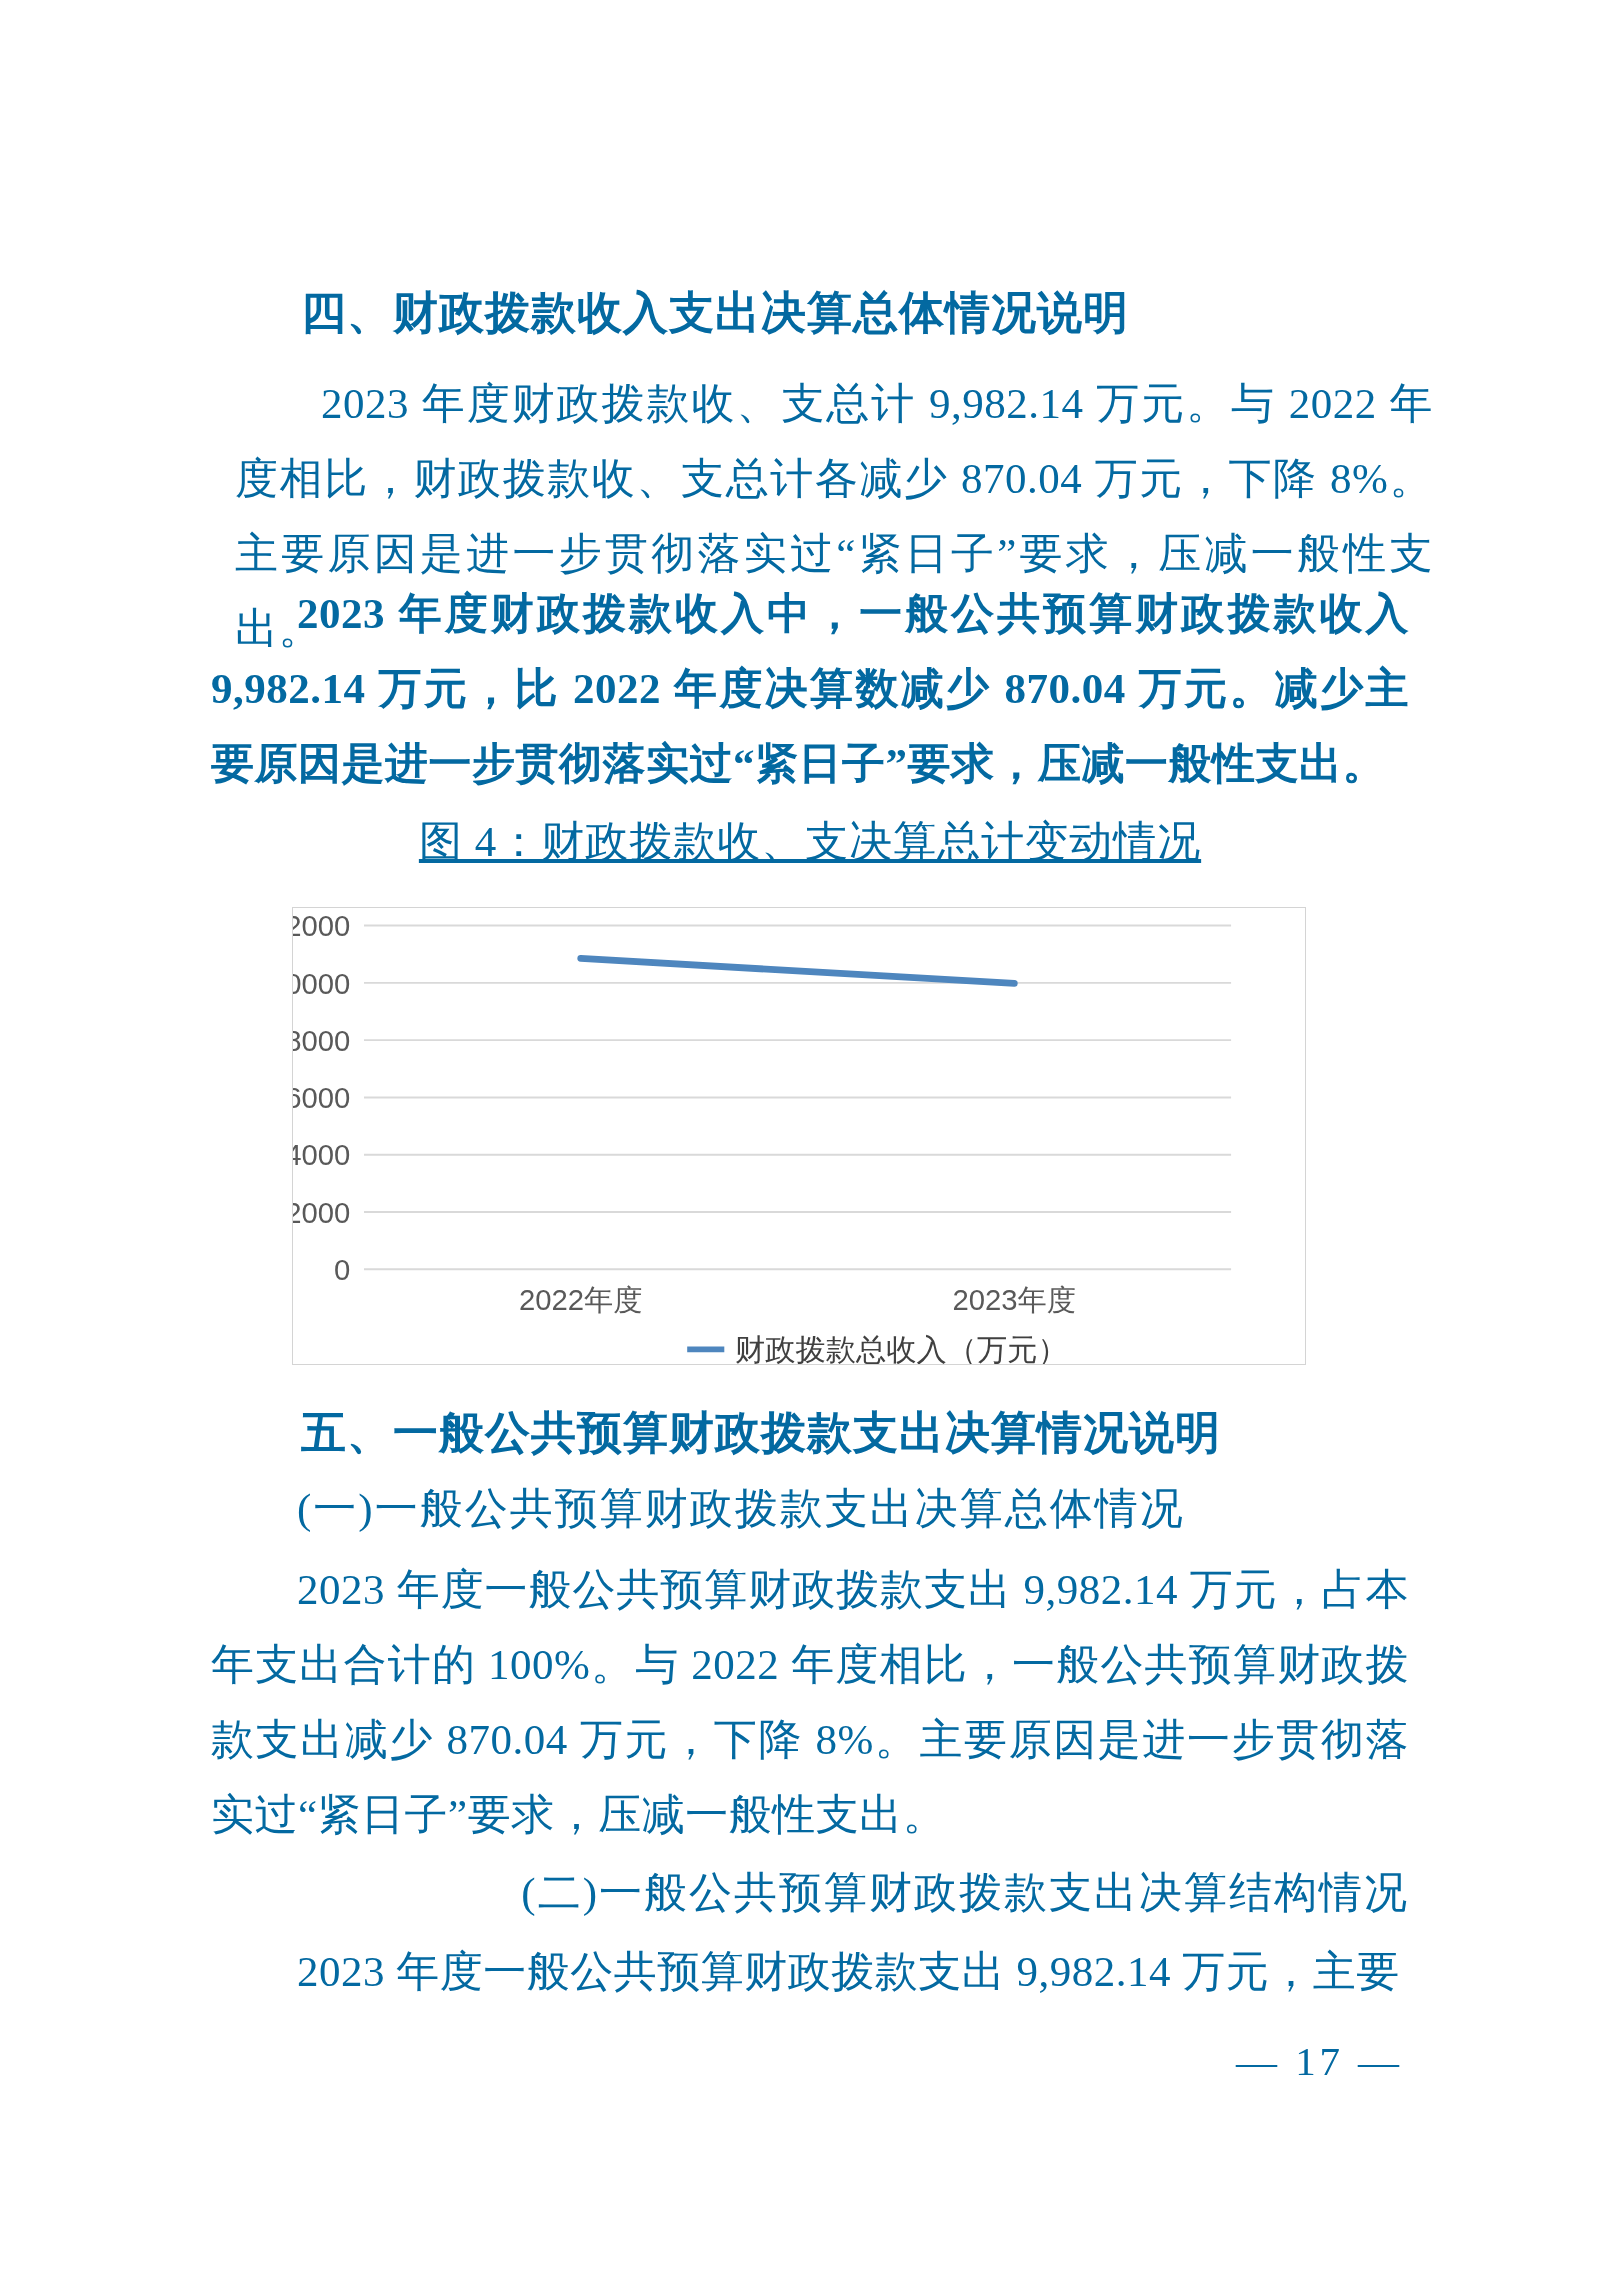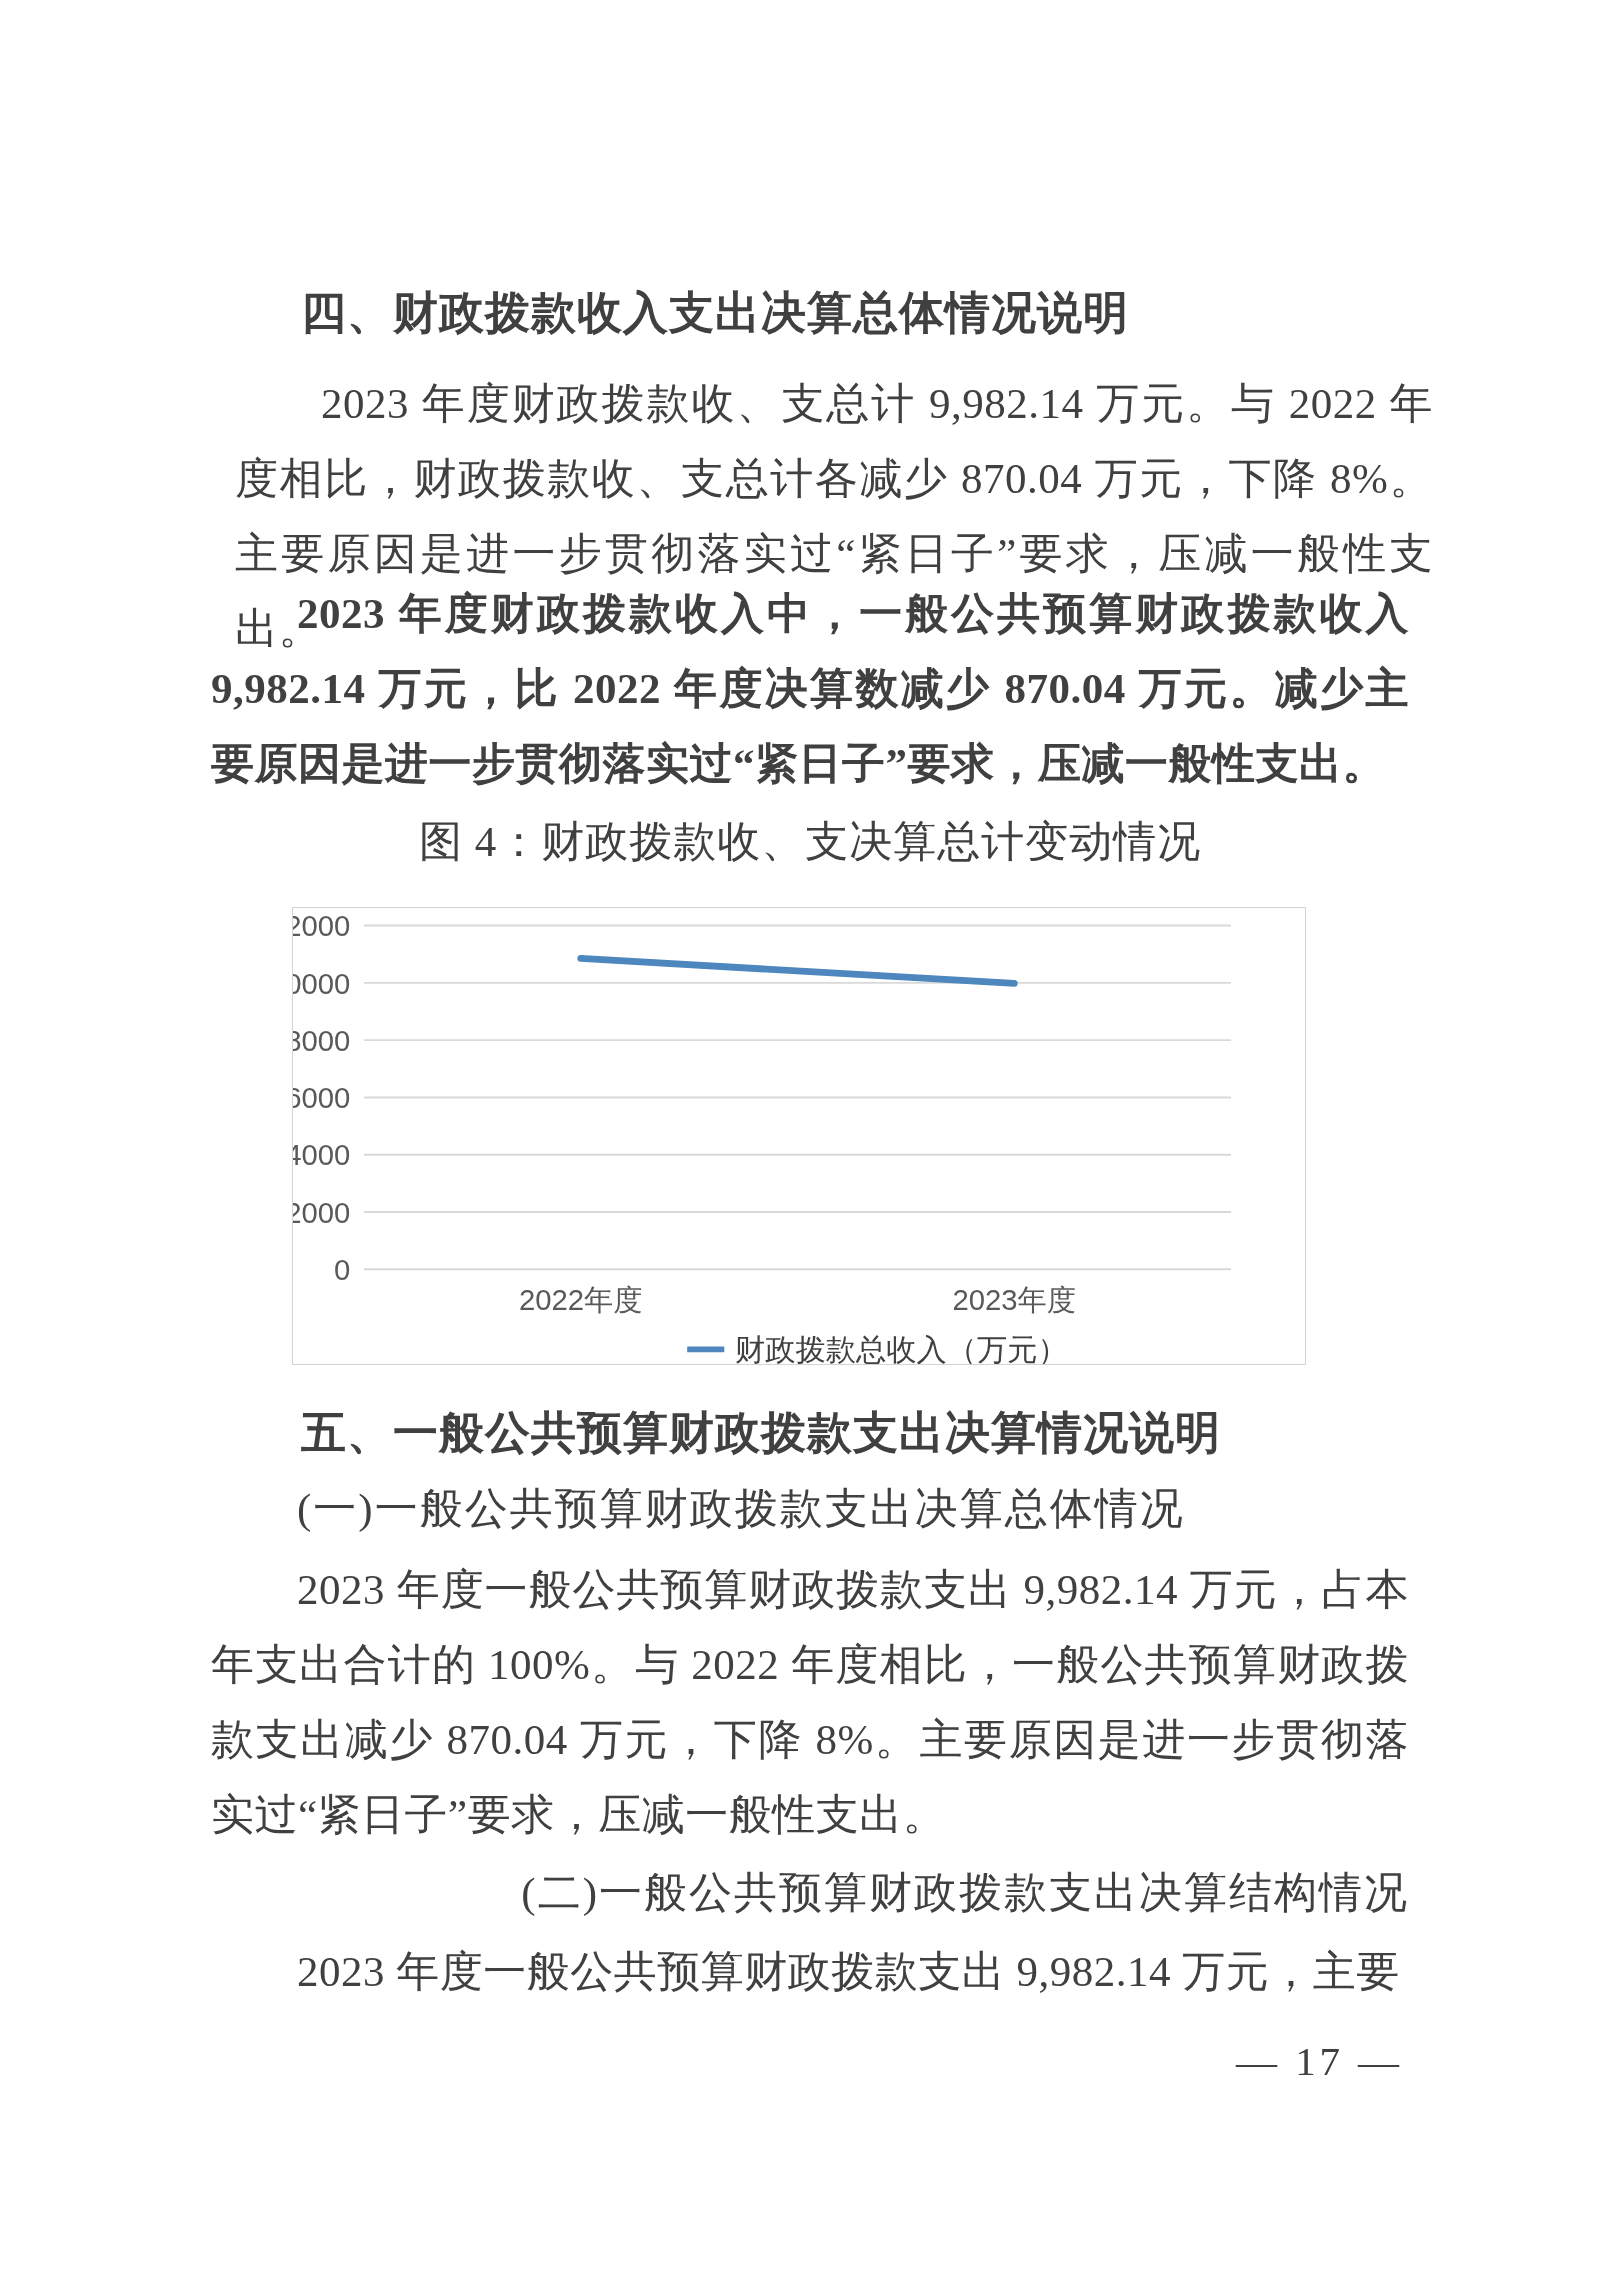--- a/index.html
+++ b/index.html
@@ -1,21 +1,21 @@
 <!DOCTYPE html>
 <html lang="zh"><head>
 <meta charset="utf-8">
 <style>
   html,body{margin:0;padding:0;background:#ffffff;}
   .page{
     position:relative;
     width:1621px;height:2293px;
     background:#ffffff;
     font-family:"Liberation Serif","DejaVu Serif",serif;
-    color:#404040;
+    color:#0369a1;
     overflow:hidden;
   }
   .content-block{position:absolute;left:211px;width:1198px;}
   .h-section{
     font-family:"Liberation Sans","DejaVu Sans",sans-serif;
     font-weight:bold;
     font-size:45px;
     line-height:61px;
     text-indent:2em;
     letter-spacing:1px;
@@ -32,20 +32,21 @@
     font-size:43px;
     line-height:61px;
     text-indent:2em;
     letter-spacing:2px;
   }
   .fig-caption{
     font-size:43px;
     line-height:55px;
     text-align:center;
     letter-spacing:1px;
+    text-decoration:underline;
   }
   .chart-box{
     position:absolute;
     left:292px;top:907px;
     width:1014px;height:458px;
     background:#ffffff;
     border:1px solid #d4d4d4;
     box-sizing:border-box;
   }
   .chart-box svg{display:block;width:100%;height:100%;}

